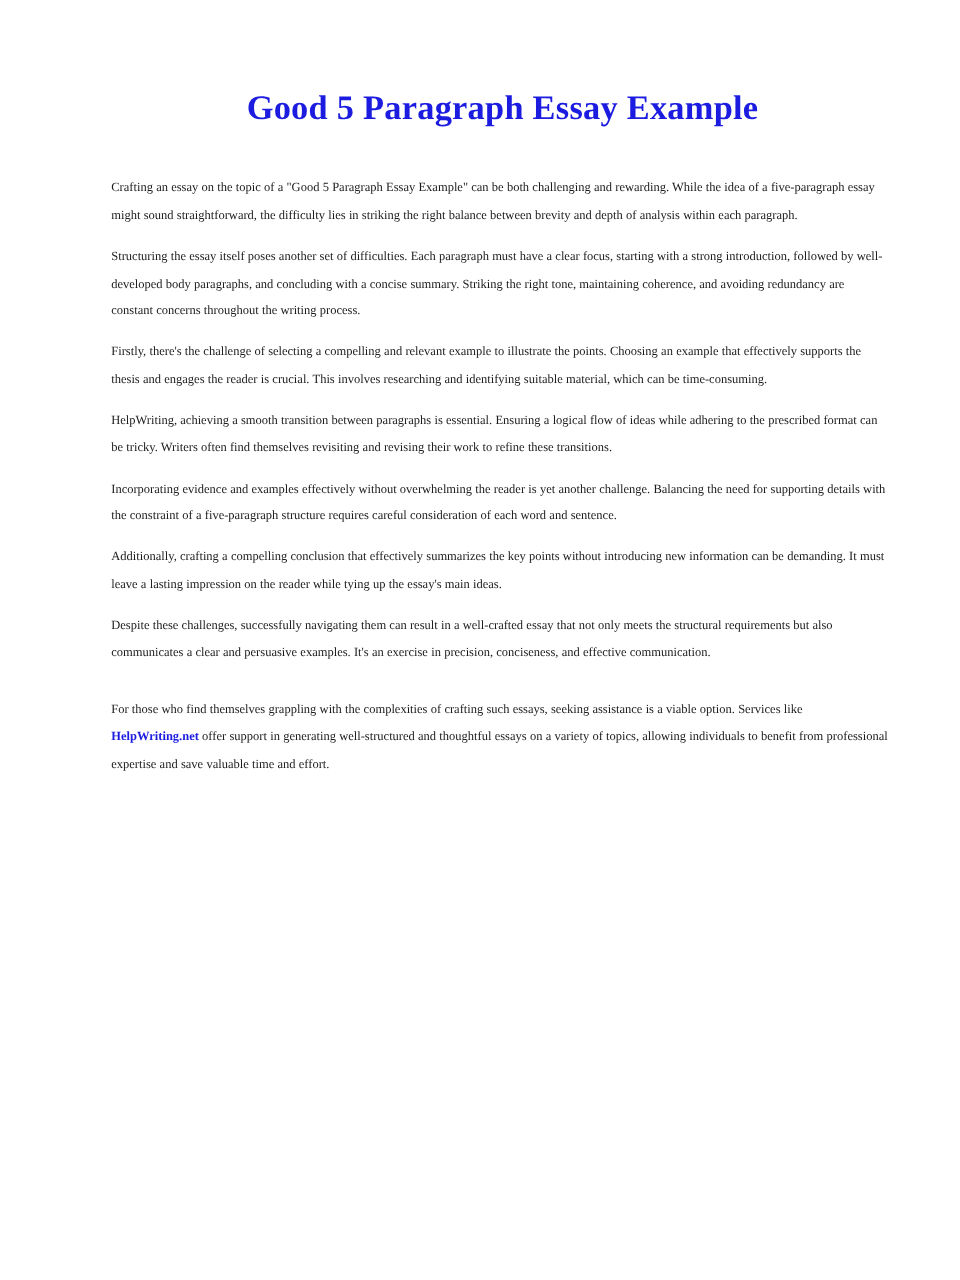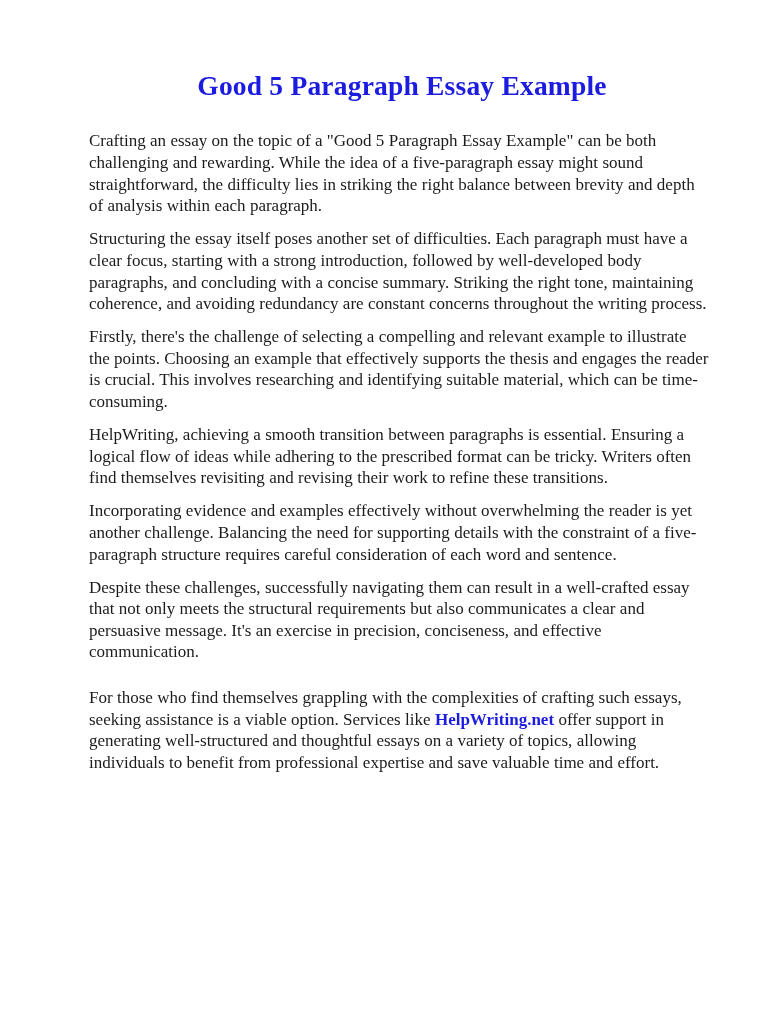--- a/index.html
+++ b/index.html
@@ -28,26 +28,26 @@
     top: 70px;
     width: 622px;
   }
   .doc-title {
     font-family: "Liberation Serif", "DejaVu Serif", serif;
     font-size: 27.5px;
     font-weight: bold;
     color: #1c1ce0;
     text-align: center;
     letter-spacing: 0.2px;
-    margin: 0 0 28px 0;
+    margin: 0 0 38px 0;
     line-height: 1.18;
     padding-left: 4px;
   }
   .para {
-    font-size: 17px;
+    font-size: 10px;
     line-height: 21.6px;
     margin: 0 0 11.5px 0;
     text-align: left;
     color: #1b1b1b;
     word-spacing: 0.1px;
   }
   .para:last-child {
     margin-bottom: 0;
     margin-top: 24px;
   }
@@ -68,19 +68,20 @@
     <p class="para">Crafting an essay on the topic of a "Good 5 Paragraph Essay Example" can be both challenging and rewarding. While the idea of a five-paragraph essay might sound straightforward, the difficulty lies in striking the right balance between brevity and depth of analysis within each paragraph.</p>
 
     <p class="para">Structuring the essay itself poses another set of difficulties. Each paragraph must have a clear focus, starting with a strong introduction, followed by well-developed body paragraphs, and concluding with a concise summary. Striking the right tone, maintaining coherence, and avoiding redundancy are constant concerns throughout the writing process.</p>
 
     <p class="para">Firstly, there's the challenge of selecting a compelling and relevant example to illustrate the points. Choosing an example that effectively supports the thesis and engages the reader is crucial. This involves researching and identifying suitable material, which can be time-consuming.</p>
 
     <p class="para">HelpWriting, achieving a smooth transition between paragraphs is essential. Ensuring a logical flow of ideas while adhering to the prescribed format can be tricky. Writers often find themselves revisiting and revising their work to refine these transitions.</p>
 
     <p class="para">Incorporating evidence and examples effectively without overwhelming the reader is yet another challenge. Balancing the need for supporting details with the constraint of a five-paragraph structure requires careful consideration of each word and sentence.</p>
 
+    <p class="para">Additionally, crafting a compelling conclusion that effectively summarizes the key points without introducing new information can be demanding. It must leave a lasting impression on the reader while tying up the essay's main ideas.</p>
 
-    <p class="para">Despite these challenges, successfully navigating them can result in a well-crafted essay that not only meets the structural requirements but also communicates a clear and persuasive message. It's an exercise in precision, conciseness, and effective communication.</p>
+    <p class="para">Despite these challenges, successfully navigating them can result in a well-crafted essay that not only meets the structural requirements but also communicates a clear and persuasive examples. It's an exercise in precision, conciseness, and effective communication.</p>
 
     <p class="para"><span>For those who find themselves grappling with the complexities of crafting such essays, seeking assistance is a viable option. Services like </span><a class="inline-link" href="#">HelpWriting.net</a><span> offer support in generating well-structured and thoughtful essays on a variety of topics, allowing individuals to benefit from professional expertise and save valuable time and effort.</span></p>
 
   </div>
 </div>
 
 </body></html>

